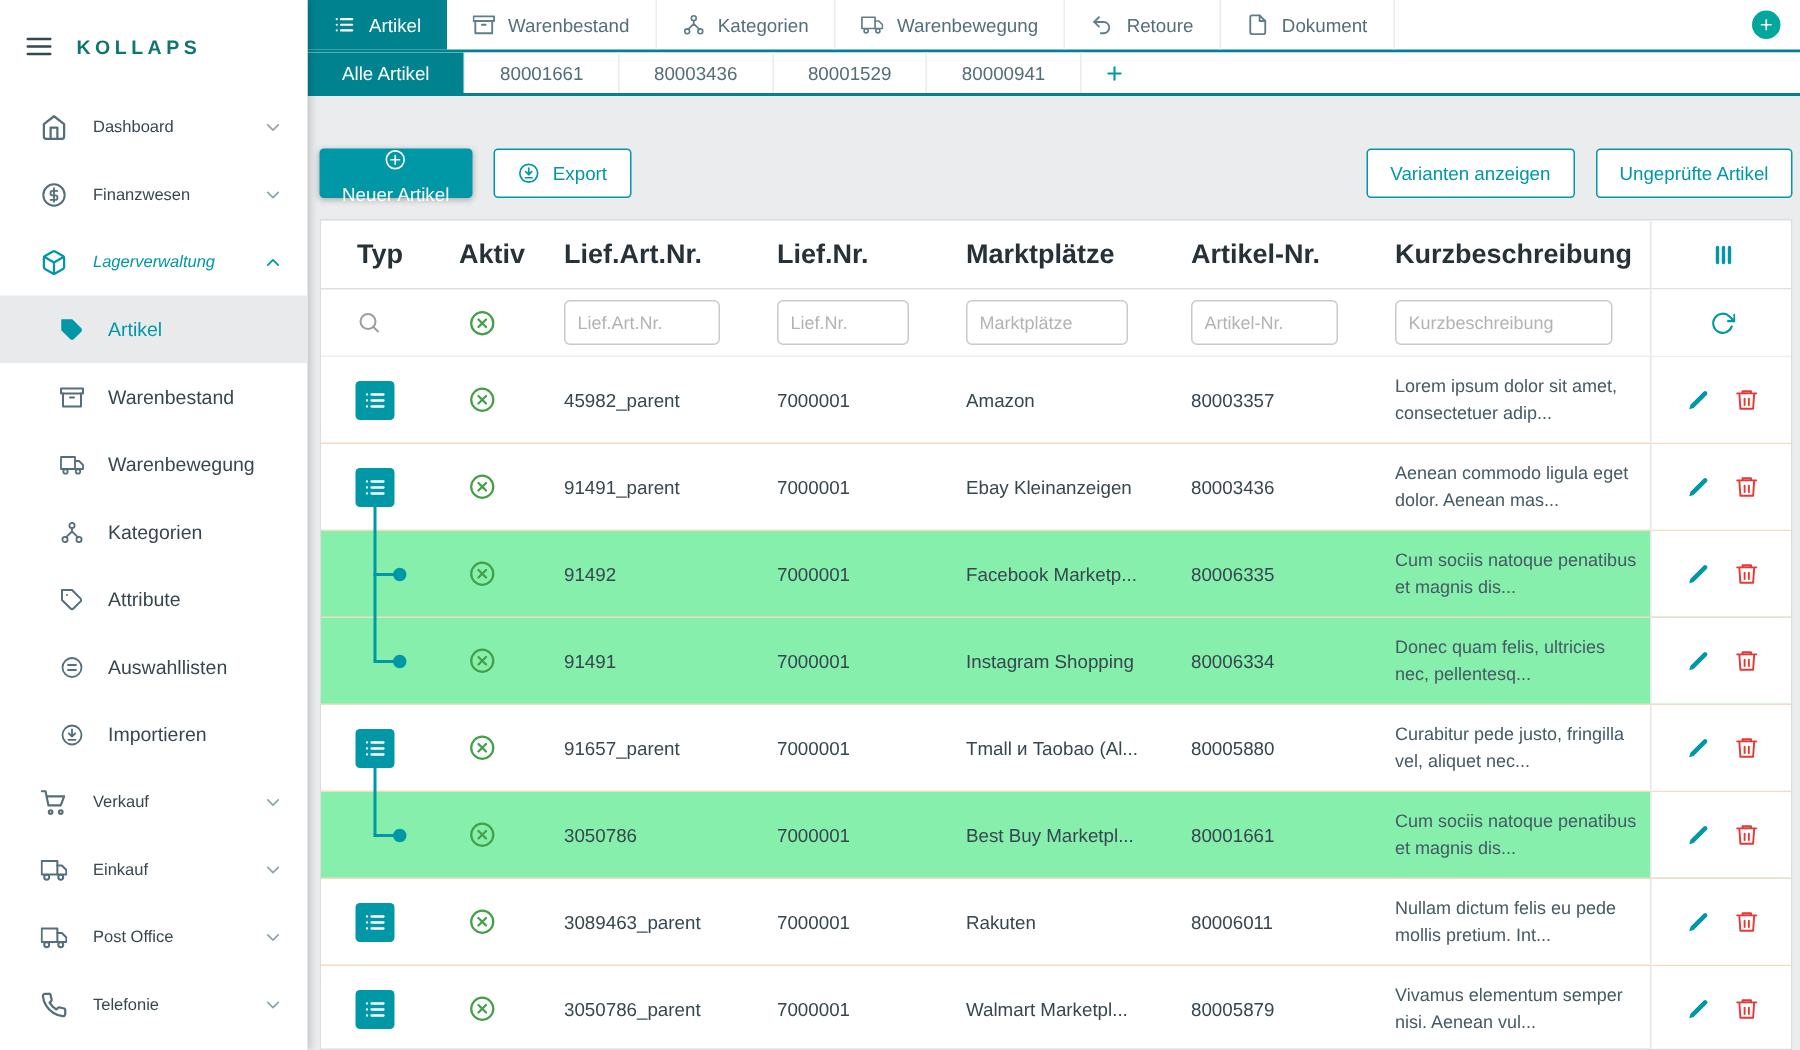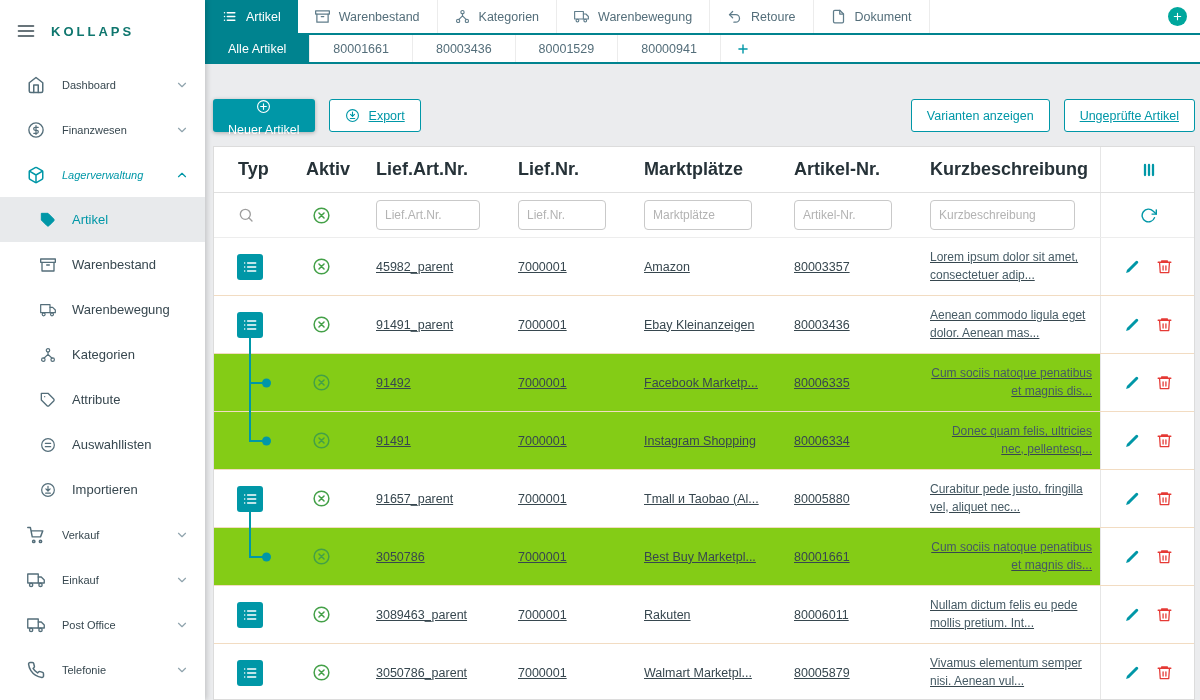--- a/index.html
+++ b/index.html
@@ -45,43 +45,43 @@
   .tb2 { height:29px; background:#fff; border-bottom:2px solid #00838f; display:flex; align-items:stretch; }
   .tab2 { display:flex; align-items:center; padding:0 23px; font-size:12.5px; color:#546e7a; cursor:pointer; border-right:1px solid #ececec; }
   .tab2.active { background:#00838f; color:#fff; }
   .tab2.plus { color:#0097a7; padding:0 15px; border-right:none; }
 
   .content { flex:1; padding:35px 5px 0 8px; overflow:hidden; display:flex; flex-direction:column; }
   .toolbar { display:flex; align-items:center; margin-bottom:14px; }
   .btn { height:33px; border-radius:3px; font-size:12.5px; display:inline-flex; align-items:center; gap:9px; padding:0 15px; cursor:pointer; border:none; font-family:inherit; }
   .btn-primary { background:#0097a7; color:#fff; box-shadow:0 1px 4px rgba(0,0,0,.28);flex-direction:column; }
   .btn-outline { background:#fff; border:1px solid #0097a7; color:#0097a7; }
-  .ml { margin-left:14px;text-decoration:underline; }
+  .ml { margin-left:14px; }
   .spacer { flex:1; }
 
   
   .table { background:#fff; border:1px solid #dcdcdc; flex:1; overflow:hidden; }
   .grid { display:grid; grid-template-columns:72px 70px 142px 126px 150px 136px 190px 96px; }
   .grid > div { display:flex; align-items:center; height:100%; min-width:0; }
   .thead { height:46px; border-bottom:1px solid #e0e0e0; }
   .th { font-size:18px; font-weight:bold; color:#263238; padding-left:20px; white-space:nowrap; }
   .th.first { padding-left:24px; }
   .col-act { justify-content:center; border-left:1px solid #e6e6e6; background:#fff; gap:15px; }
   .th-cols { color:#0097a7; }
 
   .tfilter { height:45px; border-bottom:1px solid #ededed; }
   .ficon { padding-left:24px; color:#9e9e9e; }
   .factive { justify-content:center; color:#43a047; }
   .finput { margin-left:20px; height:30px; border:1px solid #c9c9c9; border-radius:4px; padding:0 8px; font-size:12px; color:#455a64; font-family:inherit; outline:none; background:#fff; }
   .finput::placeholder { color:#b3b3b3; }
   .w104{width:104px}.w88{width:88px}.w108{width:108px}.w98{width:98px}.w145{width:145px}
   .frefresh { color:#0097a7; cursor:pointer; display:flex; }
 
-  .trow { height:58px; border-bottom:1px solid #f2dcc2;text-decoration:underline; }
-  .trow.shade { background:#84cc16;text-align:right; }
+  .trow { height:58px; border-bottom:1px solid #f2dcc2; }
+  .trow.shade { background:#86efac; }
   .cell { font-size:12.5px; color:#37474f; padding-left:20px; white-space:nowrap; overflow:hidden; }
   .cell-kurz { font-size:12px; color:#455a64; line-height:1.45; padding-right:8px; white-space:normal; overflow:hidden; }
   .cell-typ { position:relative; padding-left:23px; }
   .typbtn { width:26px; height:26px; background:#0097a7; border-radius:3px; color:#fff; display:flex; align-items:center; justify-content:center; cursor:pointer; position:relative; z-index:2; }
   .cell-aktiv { justify-content:center; color:#43a047; }
   .act-edit { color:#0097a7; cursor:pointer; display:flex; }
   .act-del { color:#e53935; cursor:pointer; display:flex; }
 
   
   .c-down  .cell-typ::after  { content:""; position:absolute; left:35px; top:calc(50% + 13px); bottom:-1px; width:2px; background:#0097a7; }

